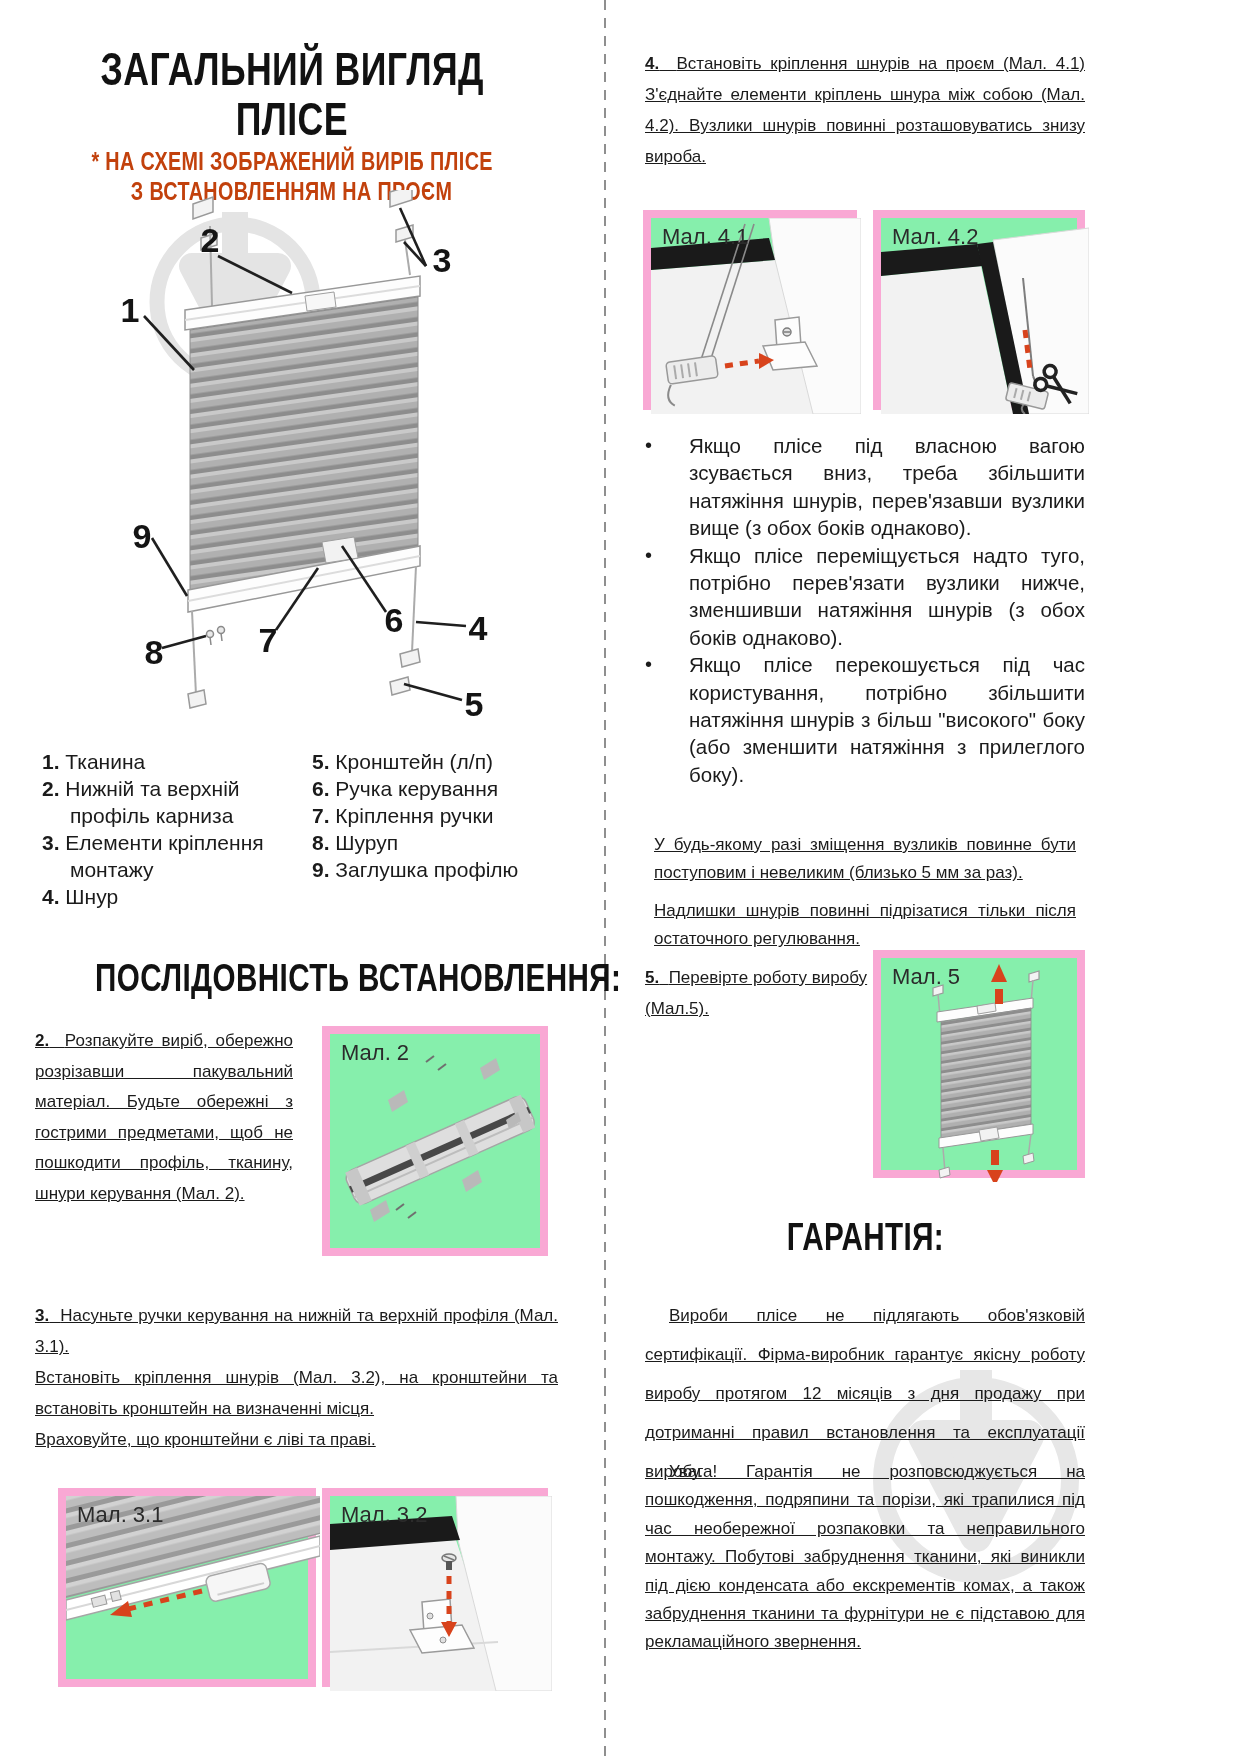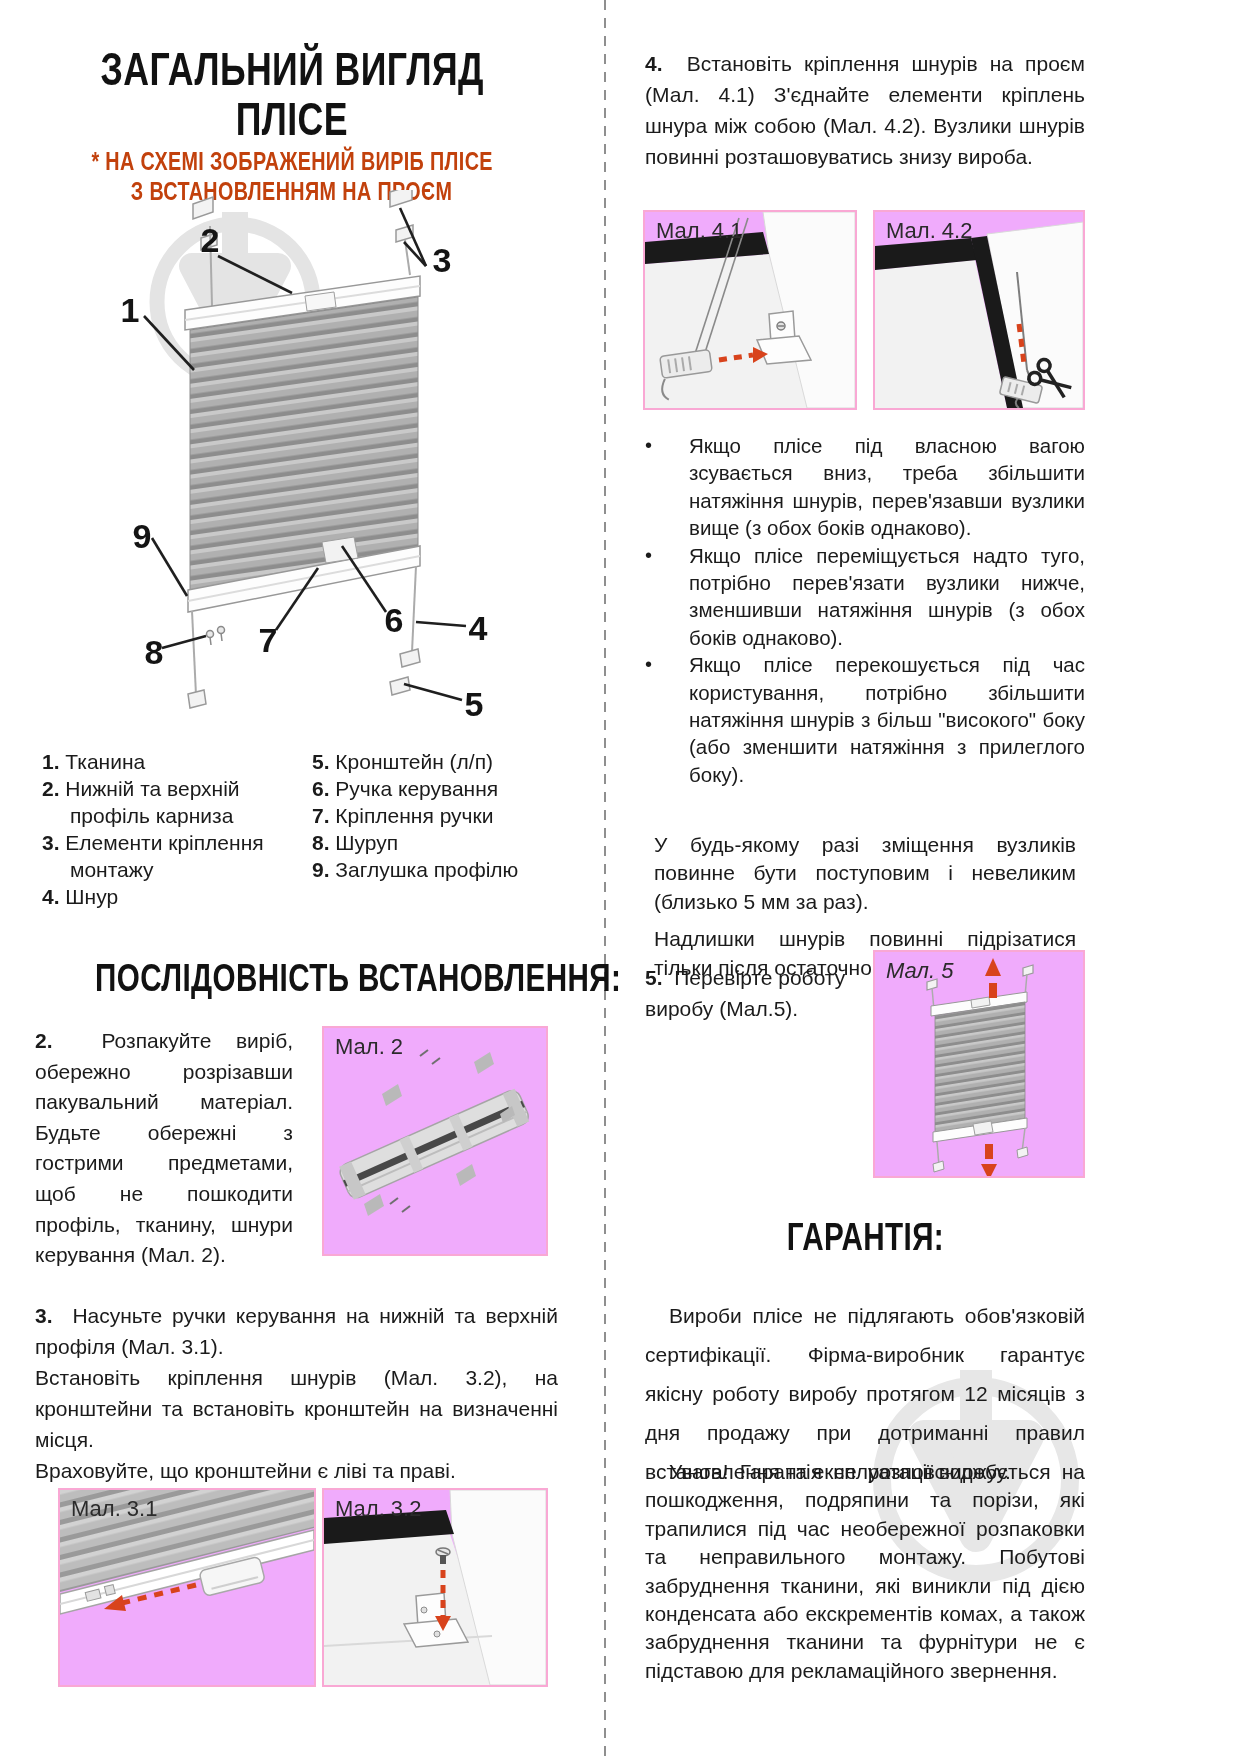--- a/index.html
+++ b/index.html
@@ -4,27 +4,27 @@
 <style>
   html,body{margin:0;padding:0;background:#fff;}
   .page{position:relative;width:1101px;height:1760px;background:#fff;overflow:hidden;
         font-family:"Liberation Sans",sans-serif;color:#1b1b1b;}
   .abs{position:absolute;}
   .cond{display:inline-block;transform:scaleX(.76);transform-origin:50% 50%;white-space:nowrap;font-weight:700;letter-spacing:.5px;}
   .center{text-align:center;}
   .h1{font-size:47px;line-height:50px;color:#121212;}
   .h2{font-size:26px;line-height:30px;color:#c2410c;}
   .h3{font-size:39px;color:#121212;}
-  .para{font-size:21px;line-height:30px;text-align:justify;margin:0;}
+  .para{font-size:17px;line-height:30px;text-align:justify;margin:0;text-decoration:underline;}
   .para b{font-weight:700;}
   .divider{position:absolute;left:604px;top:0;width:2px;height:1760px;
            background:repeating-linear-gradient(to bottom,#8f8f8f 0 10px,transparent 10px 18px);}
   .parts{font-size:21px;line-height:27px;list-style:none;margin:0;padding:0;}
   .parts li{padding-left:28px;text-indent:-28px;margin:0;}
-  .figbox{position:absolute;border:2px solid #f9a8d4;background:#f0abfc;box-sizing:border-box;}
+  .figbox{position:absolute;border:8px solid #f9a8d4;background:#86efac;box-sizing:border-box;}
   .figlabel{position:absolute;top:6px;left:11px;font-size:22px;color:#2b2b2b;z-index:3;}
   .figbox svg{position:absolute;left:0;top:0;}
   .bullets{position:absolute;left:645px;top:432px;width:440px;}
   .bullet{display:grid;grid-template-columns:44px 1fr;font-size:20.5px;line-height:27.4px;text-align:justify;}
   .bullet .dot{font-size:20px;}
   .notes p{margin:9px;}
   .indent{text-indent:24px;}
   .pagenum{font-size:20px;color:#3c3c3c;}
   .pageline{position:absolute;left:1204px;top:1690px;width:2px;height:70px;background:#b5b5b5;}
   svg text.callout{font-size:34px;font-weight:700;fill:#141414;font-family:"Liberation Sans",sans-serif;}
@@ -311,21 +311,21 @@
 
   <div class="abs notes" style="left:645px;top:822px;width:440px;">
     <p class="para" style="line-height:28.4px;">У будь-якому разі зміщення вузликів повинне бути поступовим і невеликим (близько 5 мм за раз).</p>
     <p class="para" style="line-height:28.4px;">Надлишки шнурів повинні підрізатися тільки після остаточного регулювання.</p>
   </div>
 
   <p class="para abs" style="left:645px;top:962px;width:240px;line-height:31px;text-align:left;">
     <b>5.</b>&nbsp;
     <span>Перевірте роботу виробу (Мал.5).</span>
   </p>
-  <div class="figbox" style="left:873px;top:950px;width:212px;height:228px;font-style:italic;">
+  <div class="figbox" style="left:873px;top:950px;width:212px;height:228px;">
     <span class="figlabel">Мал. 5</span>
     <svg width="208" height="224" viewBox="0 0 208 224">
       <g fill="#f3f3f3" stroke="#9a9a9a" stroke-width="1.2">
         <path d="M52,30 l10,-3 l0,8 l-10,3 z"></path>
           <path d="M148,16 l10,-3 l0,8 l-10,3 z"></path>
       </g>
       <line x1="57" y1="36" x2="59" y2="58" stroke="#ababab" stroke-width="1.5"></line>
       <line x1="152" y1="22" x2="150" y2="44" stroke="#ababab" stroke-width="1.5"></line>
       <polygon points="56,54 152,40 152,50 56,64" fill="#fdfdfd" stroke="#989898"></polygon>
       <polygon points="96,48 114,45 115,53 97,56" fill="#f2f2f2" stroke="#9f9f9f"></polygon>

